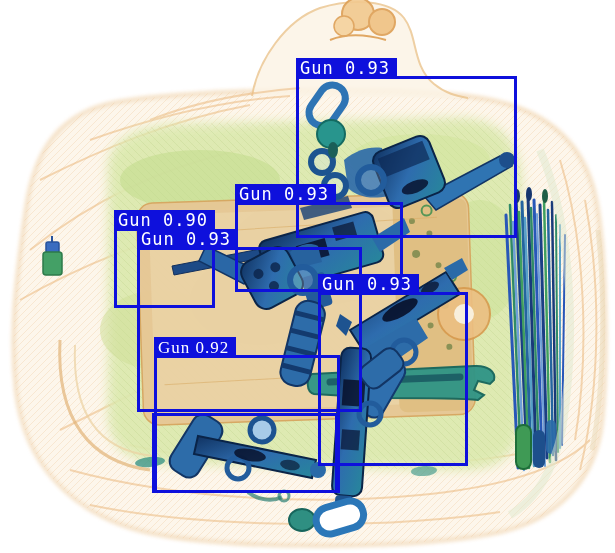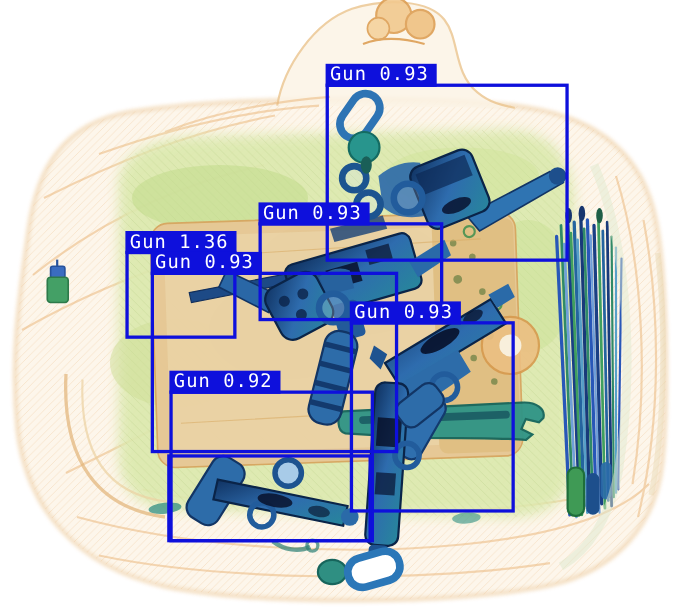--- a/index.html
+++ b/index.html
@@ -269,26 +269,26 @@
   </svg>
 
   <div id="detections">
       <div class="det-box" style="left: 296px; top: 76px; width: 221px; height: 162px; border-color: rgb(14, 16, 220);">
         <div class="det-label" style="background: rgb(14, 16, 220); color: rgb(255, 255, 255);">Gun 0.93</div>
       </div>
       <div class="det-box" style="left: 235px; top: 202px; width: 168px; height: 90px; border-color: rgb(14, 16, 220);">
         <div class="det-label" style="background: rgb(14, 16, 220); color: rgb(255, 255, 255);">Gun 0.93</div>
       </div>
       <div class="det-box" style="left: 114px; top: 228px; width: 101px; height: 80px; border-color: rgb(14, 16, 220);">
-        <div class="det-label" style="background: rgb(14, 16, 220); color: rgb(255, 255, 255);">Gun 1.36</div>
+        <div class="det-label" style="background: rgb(14, 16, 220); color: rgb(255, 255, 255);">Gun 0.90</div>
       </div>
       <div class="det-box" style="left: 137px; top: 247px; width: 225px; height: 165px; border-color: rgb(14, 16, 220);">
         <div class="det-label" style="background: rgb(14, 16, 220); color: rgb(255, 255, 255);">Gun 0.93</div>
       </div>
       <div class="det-box" style="left: 154px; top: 355px; width: 186px; height: 138px; border-color: rgb(14, 16, 220);">
-        <div class="det-label" style="background: rgb(14, 16, 220); color: rgb(255, 255, 255);">Gun 0.92</div>
+        <div class="det-label" style="background: rgb(14, 16, 220); color: rgb(255, 255, 255); font-family: Liberation Serif, serif;">Gun 0.92</div>
       </div>
       <div class="det-box" style="left: 318px; top: 292px; width: 150px; height: 174px; border-color: rgb(14, 16, 220);">
         <div class="det-label" style="background: rgb(14, 16, 220); color: rgb(255, 255, 255);">Gun 0.93</div>
       </div>
       <div class="det-box" style="left: 152px; top: 413px; width: 186px; height: 80px; border-color: rgb(14, 16, 220);"></div>
     </div>
 </div>
 
 </body></html>

